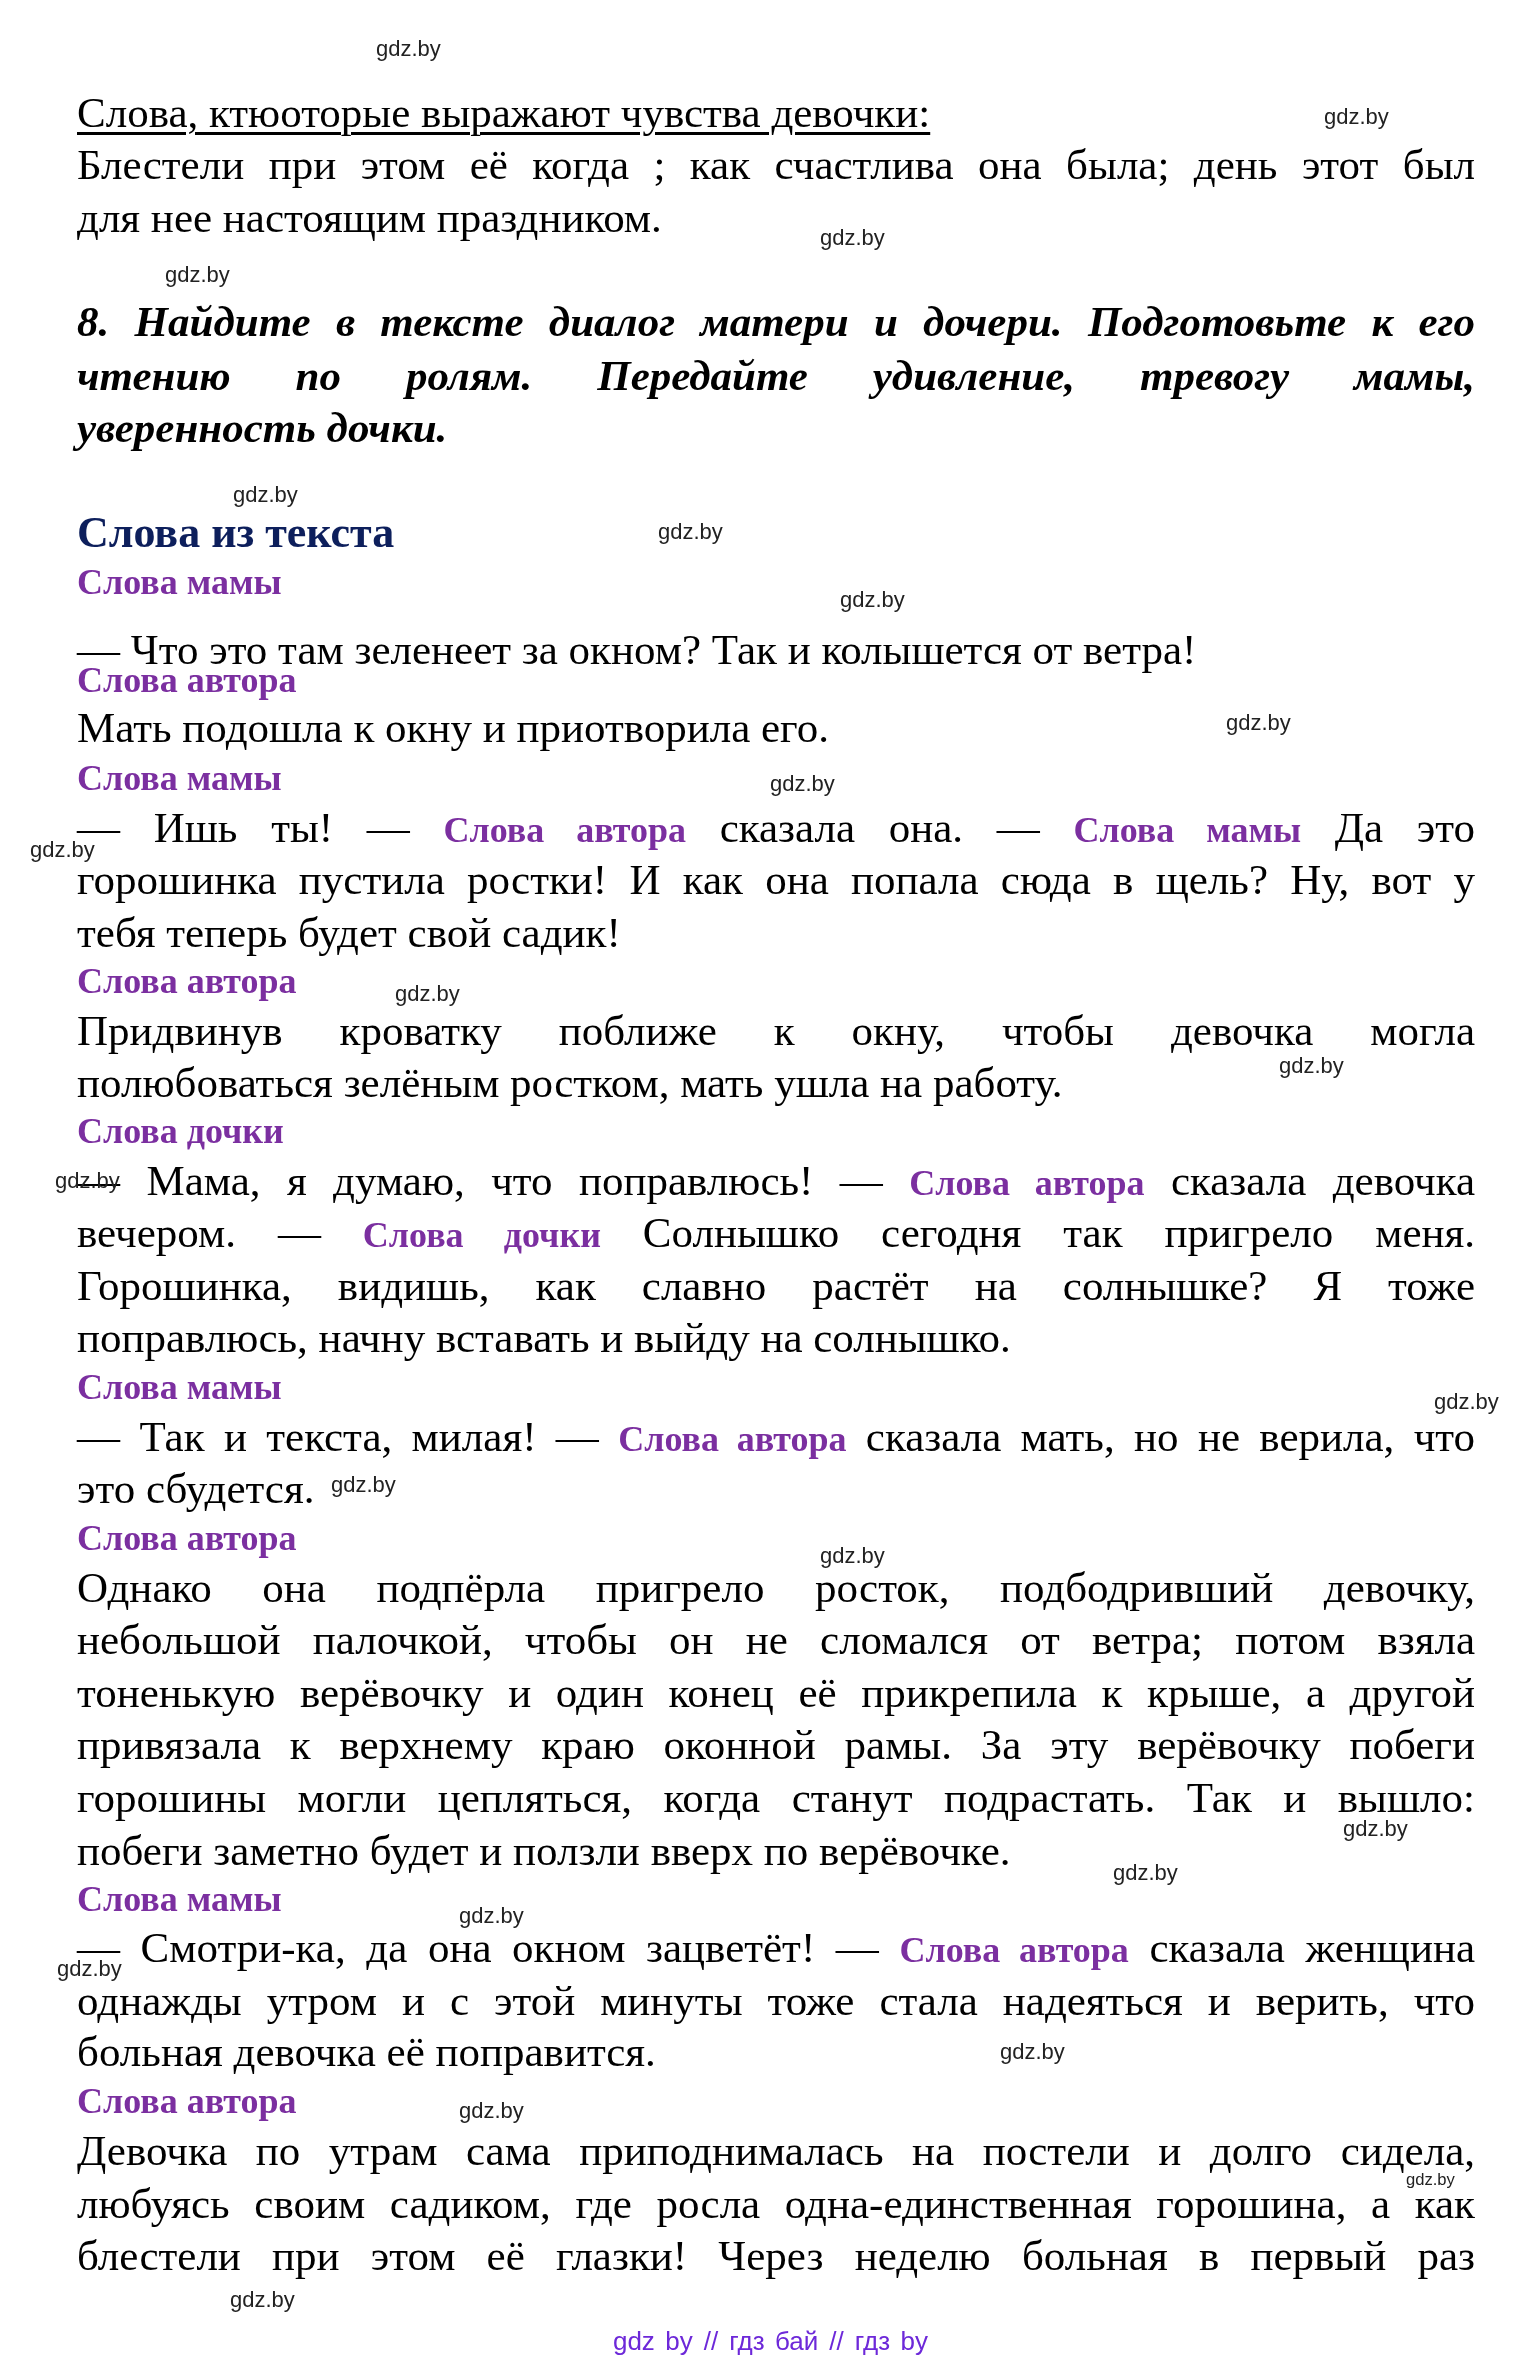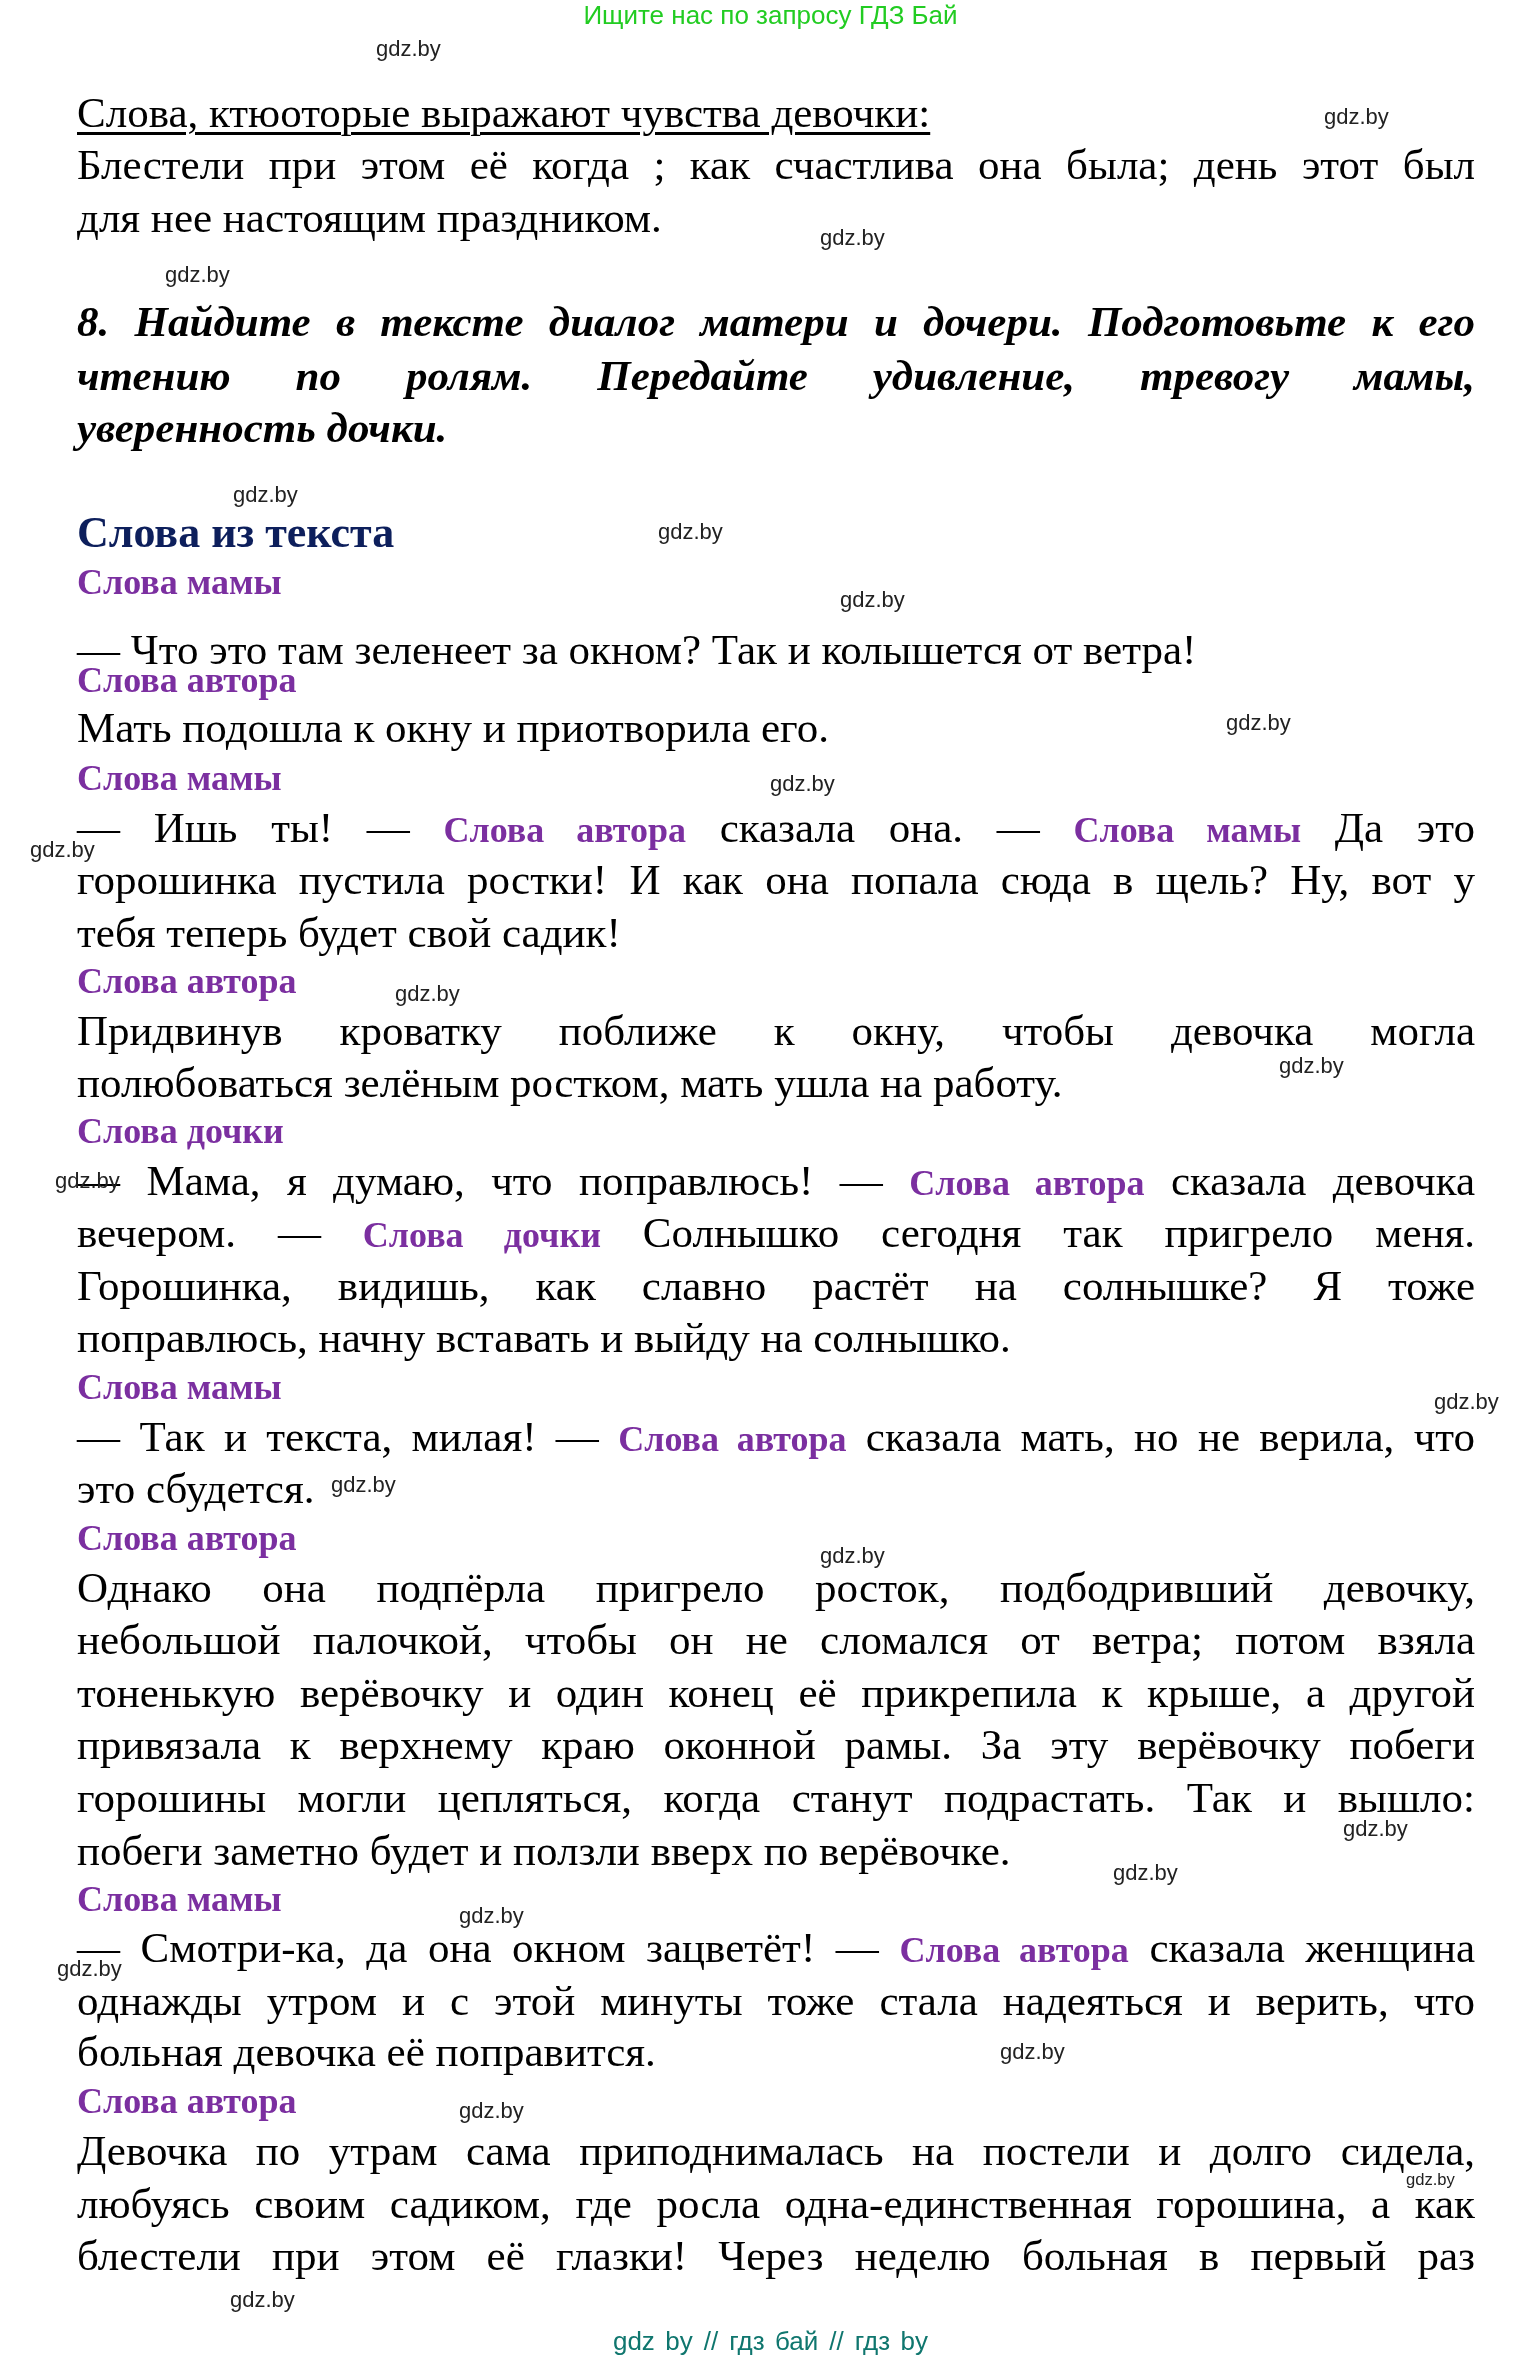--- a/index.html
+++ b/index.html
@@ -6,21 +6,21 @@
   body { width: 1541px; height: 2377px; position: relative; overflow: hidden; }
   .page { position: absolute; left: 0; top: 0; width: 1541px; height: 2377px; }
   .top-banner {
     position: absolute; left: 0; top: 0; width: 1541px; height: 30px;
     text-align: center; font-family: "Liberation Sans", sans-serif;
     font-size: 26px; line-height: 30px; color: #22cc22;
   }
   .footer {
     position: absolute; left: 0; top: 2323px; width: 1541px; height: 36px;
     text-align: center; font-family: "Liberation Sans", sans-serif;
-    font-size: 26px; line-height: 36px; color: #0f766e; word-spacing: 3.2px;
+    font-size: 26px; line-height: 36px; color: #6d28d9; word-spacing: 3.2px;
   }
   .footer .sep { margin: 0 11px; }
   .col {
     position: absolute; left: 77px; width: 1398px;
     font-family: "Liberation Serif", serif; color: #000;
   }
   .line {
     position: absolute; left: 0; width: 1398px; height: 52px;
     font-size: 43px; line-height: 52px; white-space: nowrap;
   }
@@ -34,21 +34,20 @@
     position: absolute; font-family: "Liberation Sans", sans-serif;
     font-size: 22px; line-height: 25px; color: #222; white-space: nowrap;
   }
   .wm.small { font-size: 16.6px; line-height: 19px; }
 </style>
 </head>
 <body>
 
 <div class="page">
 
-  <div class="top-banner">Ищите нас по запросу ГДЗ Бай</div>
 
   <span class="wm" style="left:376px;top:36px">gdz.by</span>
   <span class="wm" style="left:1324px;top:104px">gdz.by</span>
   <span class="wm" style="left:820px;top:225px">gdz.by</span>
   <span class="wm" style="left:165px;top:262px">gdz.by</span>
   <span class="wm" style="left:233px;top:482px">gdz.by</span>
   <span class="wm" style="left:658px;top:519px">gdz.by</span>
   <span class="wm" style="left:840px;top:587px">gdz.by</span>
   <span class="wm" style="left:1226px;top:710px">gdz.by</span>
   <span class="wm" style="left:770px;top:771px">gdz.by</span>

